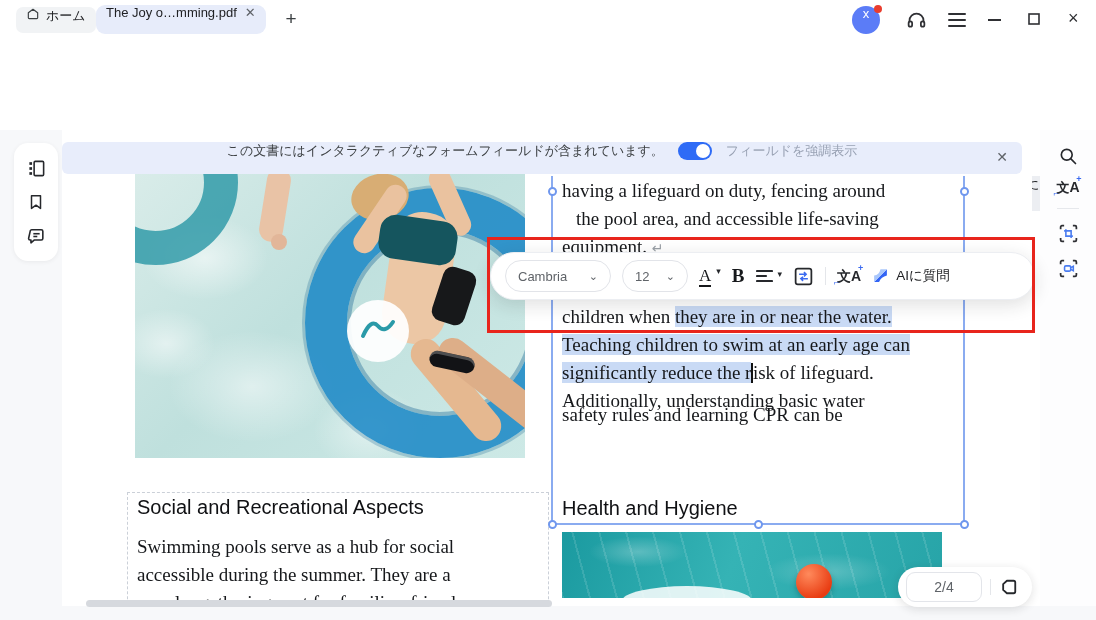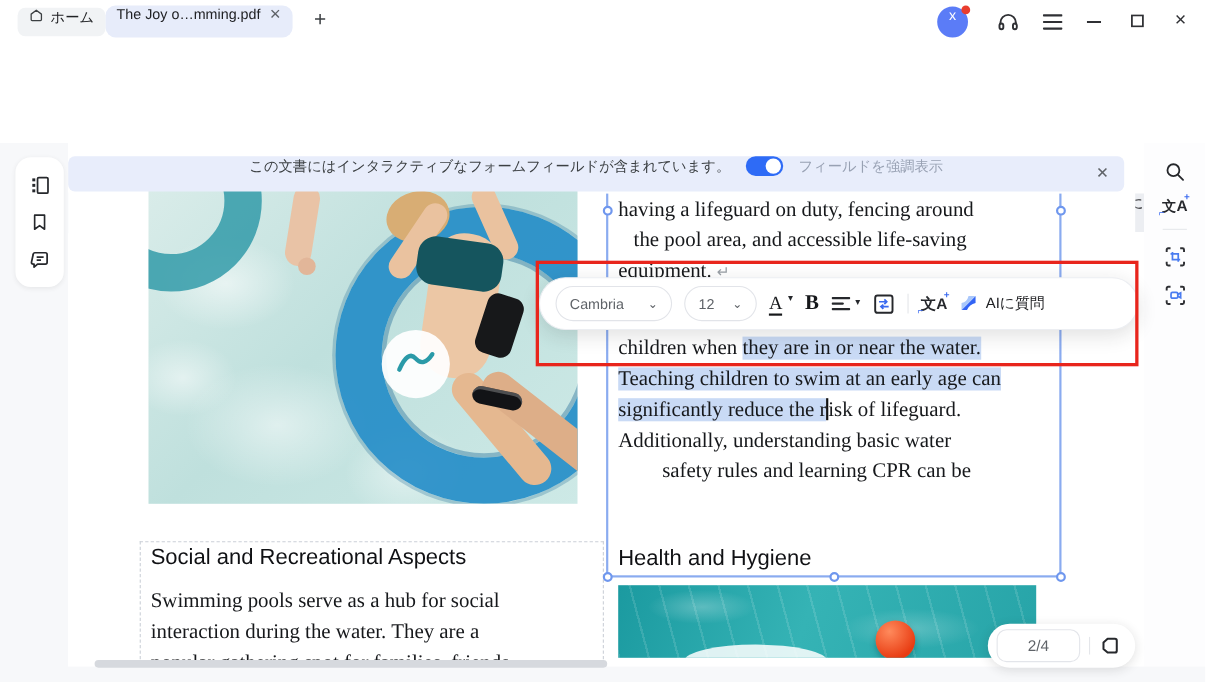--- a/index.html
+++ b/index.html
@@ -340,32 +340,32 @@
     <div class="logo-circle">
       <svg width="62" height="62" viewBox="0 0 62 62" style="position:absolute;left:0;top:0;">
           <path d="M16 36 q8 -18 15 -10 q7 8 15 -4" fill="none" stroke="#2a9aa8" stroke-width="4" stroke-linecap="round"></path>
         </svg>
     </div>
   </div>
 
   <div class="abs dashed-box"></div>
   <div class="abs h-sans" style="left:137px;top:496px;">Social and Recreational Aspects</div>
   <div class="abs serif dline" style="left:137px;top:533px;">Swimming pools serve as a hub for social</div>
-  <div class="abs serif dline" style="left:137px;top:561px;">interaction during the water. They are a</div>
+  <div class="abs serif dline" style="left:137px;top:561px;">accessible during the summer. They are a</div>
   <div class="abs serif dline" style="left:137px;top:589px;">popular gathering spot for families, friends</div>
 
   <div class="abs serif dline" style="left:562px;top:177px;"><span>having a lifeguard on duty, fencing around</span></div>
   <div class="abs serif dline" style="left:576px;top:205px;"><span>the pool area, and accessible life-saving</span></div>
   <div class="abs serif dline" style="left:562px;top:233px;"><span>equipment.</span> <span class="mark">↵</span></div>
 
   <div class="abs serif dline" style="left:562px;top:303px;"><span>children when </span><span class="hl">they are in or near the water.</span></div>
   <div class="abs serif dline" style="left:562px;top:331px;"><span class="hl">Teaching children to swim at an early age can</span></div>
   <div class="abs serif dline" style="left:562px;top:359px;"><span class="hl">significantly reduce the r</span><span class="caret"></span><span>isk of lifeguard.</span></div>
   <div class="abs serif dline" style="left:562px;top:387px;"><span>Additionally, understanding basic water</span></div>
-  <div class="abs serif dline" style="left:562px;top:415px;margin-left:40px;"><span>safety rules and learning CPR can be</span></div>
+  <div class="abs serif dline" style="left:562px;top:401px;"><span>safety rules and learning CPR can be</span></div>
 
   <div class="abs h-sans" style="left:562px;top:497px;">Health and Hygiene</div>
 
   <div class="abs sel-v" style="left:551px;top:176px;height:348px;"></div>
   <div class="abs sel-v" style="left:963px;top:176px;height:348px;"></div>
   <div class="abs sel-h" style="left:551px;top:523px;width:414px;"></div>
   <div class="abs sel-handle" style="left:548px;top:187px;"></div>
   <div class="abs sel-handle" style="left:960px;top:187px;"></div>
   <div class="abs sel-handle" style="left:548px;top:520px;"></div>
   <div class="abs sel-handle" style="left:754px;top:520px;"></div>

